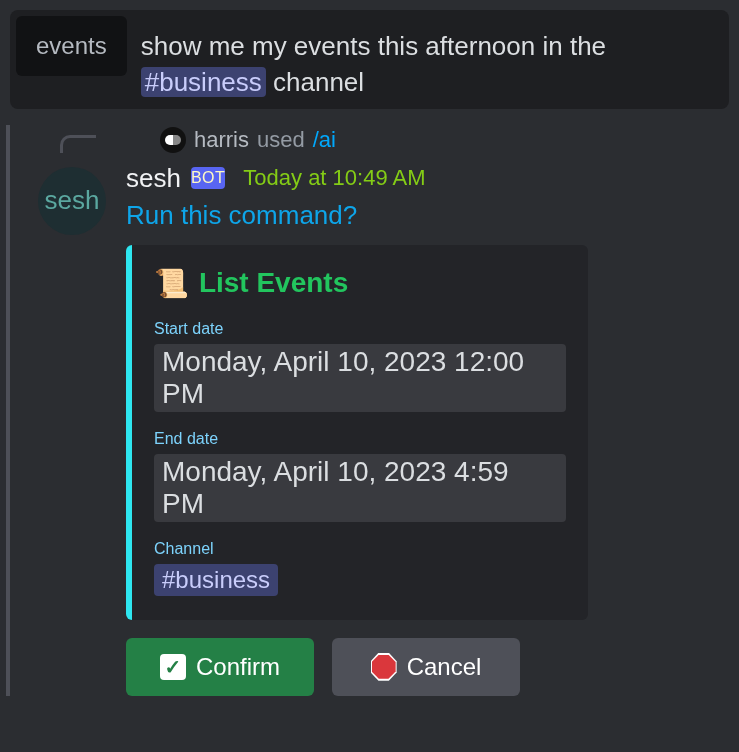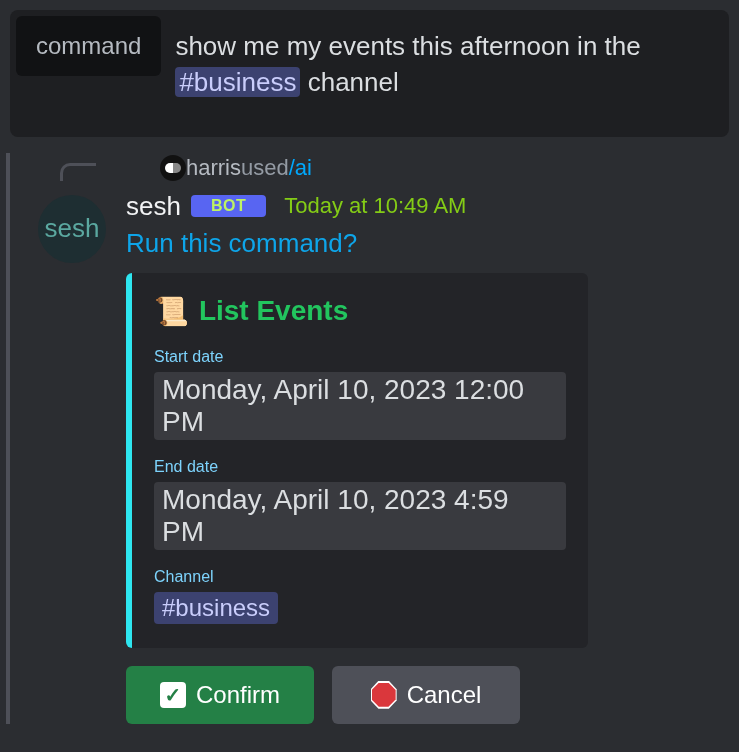--- a/index.html
+++ b/index.html
@@ -28,21 +28,21 @@
       background: #111214;
       color: #b5bac1;
       font-size: 24px;
       padding: 16px 20px;
       border-radius: 6px;
       margin: 6px;
     }
     .prompt-text {
       color: #dbdee1;
       font-size: 26px;
-      padding: 18px 12px 36px 8px;
+      padding: 18px 12px 8px 8px;
       line-height: 1.4;
       flex: 1;
     }
     .channel-mention {
       background: #3c4270;
       color: #c9cdfb;
       border-radius: 4px;
       padding: 0 4px;
     }
     .message-area {
@@ -63,20 +63,21 @@
       top: 10px;
       width: 36px;
       height: 18px;
       border-left: 3px solid #4e5058;
       border-top: 3px solid #4e5058;
       border-top-left-radius: 10px;
     }
     .reply-content {
       display: flex;
       align-items: center;
+      gap: 8px;
       margin-left: 72px;
       margin-top: 2px;
     }
     .reply-avatar {
       width: 26px;
       height: 26px;
       border-radius: 50%;
       background: #111;
       display: flex;
       align-items: center;
@@ -128,24 +129,24 @@
       gap: 10px;
       margin-bottom: 6px;
     }
     .bot-name {
       color: #f2f3f5;
       font-size: 26px;
       font-weight: 500;
     }
     .bot-badge {
       background: #5865f2;
-      color: #bef264;
+      color: #fef9c3;
       font-size: 16px;
-      font-weight: 700;
-      padding: 2px 20px;
+      font-weight: 400;
+      padding: 2px 0;
       border-radius: 4px;
       letter-spacing: 0.5px;
     }
     .timestamp {
       color: #84cc16;
       font-size: 22px;
       margin-left: 8px;
     }
     .message-text {
       color: #0ea5e9;
@@ -265,21 +266,21 @@
       width: 24px;
       height: 24px;
       background: #da373c;
       clip-path: polygon(30% 0%, 70% 0%, 100% 30%, 100% 70%, 70% 100%, 30% 100%, 0% 70%, 0% 30%);
     }
   </style>
 </head>
 <body>
 
 <div class="prompt-bar">
-  <div class="prompt-label">command</div>
+  <div class="prompt-label">events</div>
   <div class="prompt-text"><span>show me my events this afternoon in the </span><span class="channel-mention">#business</span><span> channel</span></div>
 </div>
 
 <div class="message-area">
 
   <div class="reply-line">
     <div class="reply-curve"></div>
     <div class="reply-content">
       <div class="reply-avatar">
         <div class="reply-avatar-inner"></div>

